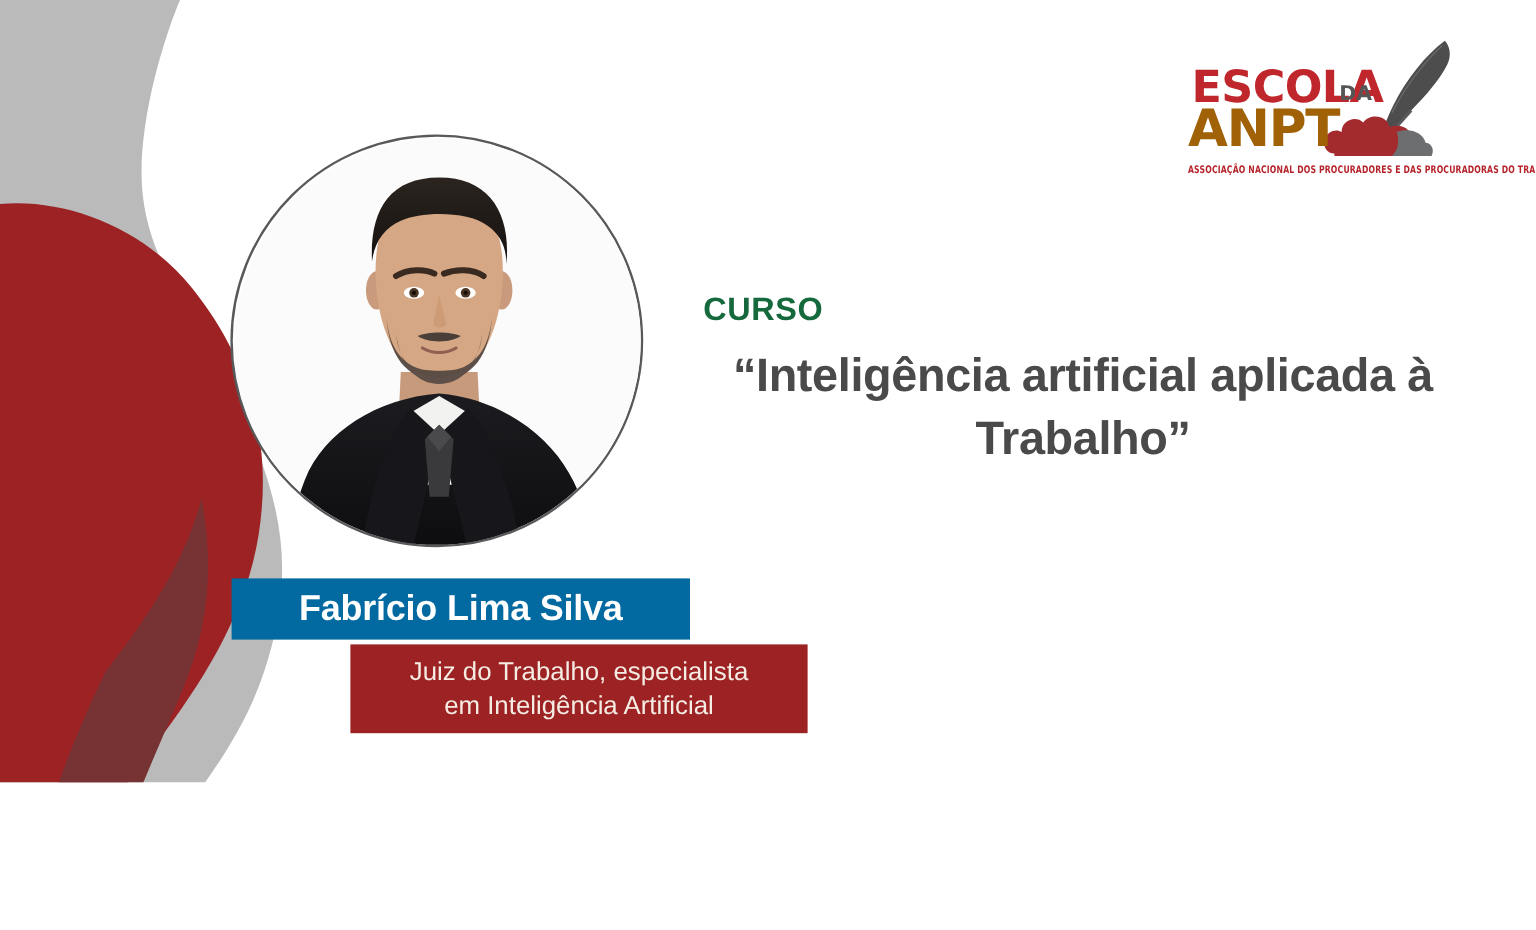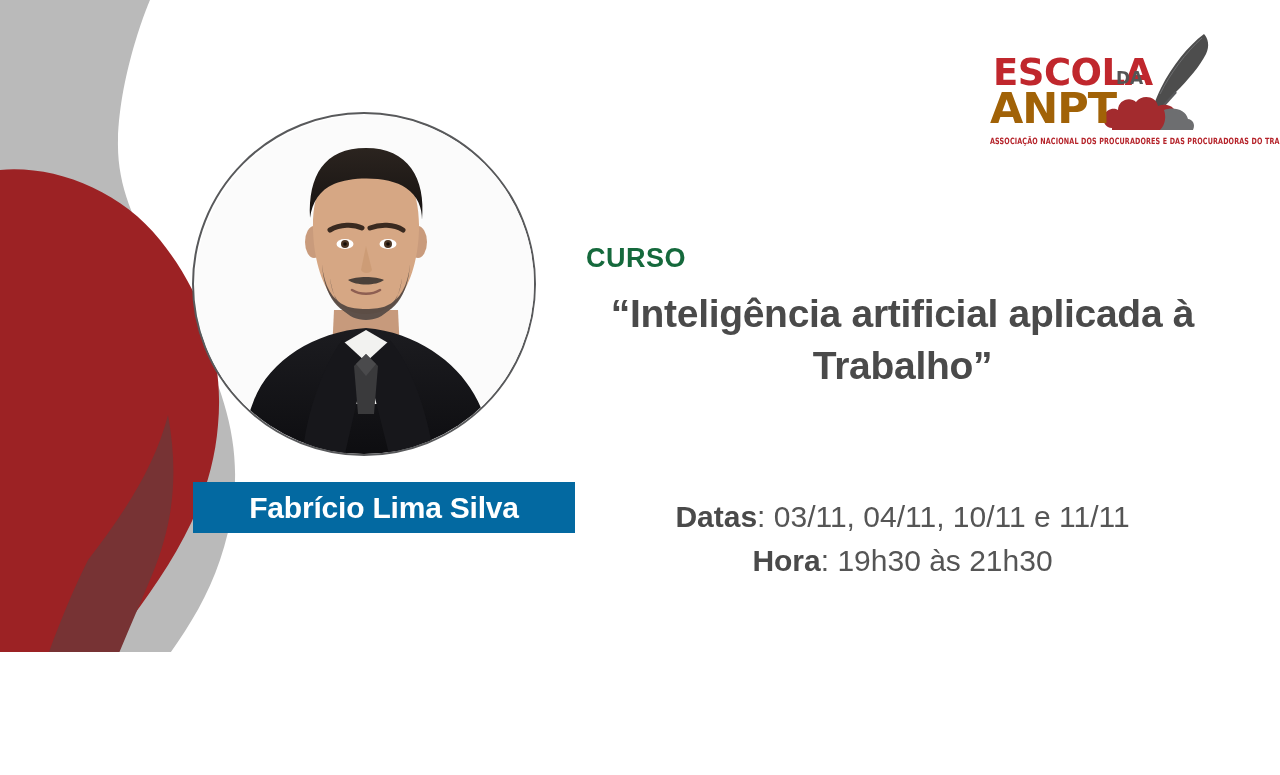--- a/index.html
+++ b/index.html
@@ -300,31 +300,27 @@
 
         <path d="M158,176 C166,181 178,181 186,176" stroke="#8e5f52" stroke-width="2.6" fill="none" stroke-linecap="round"></path>
       </g>
     </svg>
   </div>
 
   <div class="name-banner">
     <span>Fabrício Lima Silva</span>
   </div>
 
+  <div class="role-banner">
+    <span>Juiz do Trabalho, especialista</span>
+    <span>em Inteligência Artificial</span>
+  </div>
 
   <div class="curso-label">CURSO</div>
 
   <div class="course-title">
     <div>“Inteligência artificial aplicada à</div>
     <div>Trabalho”</div>
   </div>
 
-  <div class="schedule">
-    <div class="schedule-line">
-      <b>Datas</b><span>:  03/11, 04/11, 10/11 e 11/11</span>
-    </div>
-    <div class="schedule-line">
-      <b>Hora</b><span>: 19h30 às 21h30</span>
-    </div>
-  </div>
 
 
 </div>
 
 </body></html>

